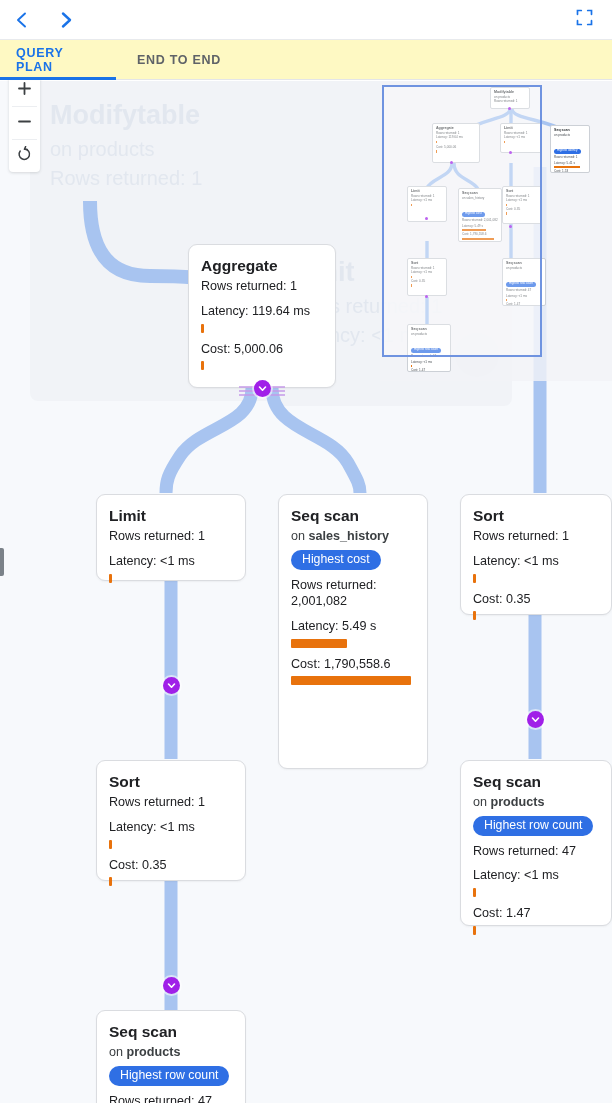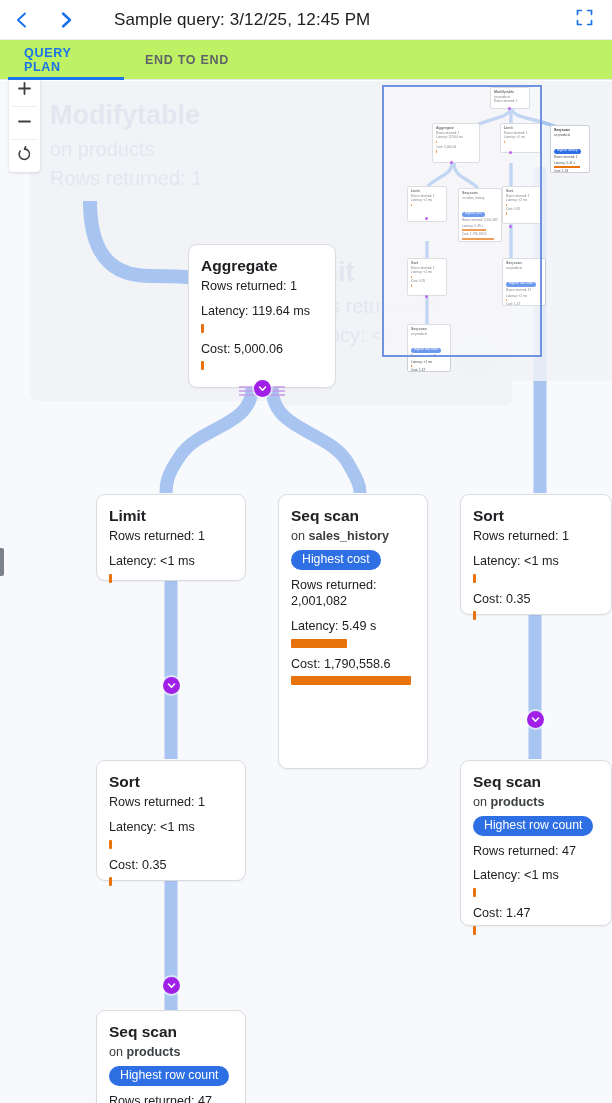--- a/index.html
+++ b/index.html
@@ -32,22 +32,22 @@
   }
   .header-spacer { flex: 1 1 auto; }
   .fs-btn {
     width: 44px; height: 40px; margin-right: 6px;
     display: flex; align-items: center; justify-content: center; cursor: pointer;
   }
 
   
   .tabs {
     position: absolute; left: 0; top: 40px; width: 612px; height: 40px;
-    background: #bef264; display: flex; align-items: stretch;
-    border-bottom: 1px solid #e3e5e8; z-index: 39; padding-left: 8px;
+    background: #fef9c3; display: flex; align-items: stretch;
+    border-bottom: 1px solid #e3e5e8; z-index: 39;
   }
   .tab {
     display: flex; align-items: center; justify-content: center;
     font-size: 12.5px; font-weight: bold; letter-spacing: .7px;
     color: #5f6368; cursor: pointer; position: relative;
     padding: 0 16px;
   }
   .tab.active { color: #1a73e8; }
   .tab.active::after {
     content: ""; position: absolute; left: 0; right: 0; bottom: -1px;
@@ -180,21 +180,20 @@
           </svg>
       </span>
     </div>
     <div class="nav-btn">
       <span>
         <svg width="20" height="20" viewBox="0 0 20 20">
             <path d="M7 3.5 L14 10 L7 16.5" fill="none" stroke="#1a73e8" stroke-width="2.4" stroke-linecap="round" stroke-linejoin="round"></path>
           </svg>
       </span>
     </div>
-    <div class="header-title">Sample query: 3/12/25, 12:45 PM</div>
     <div class="header-spacer"></div>
     <div class="fs-btn">
       <span>
         <svg width="17" height="17" viewBox="0 0 17 17">
           <g fill="none" stroke="#1a73e8" stroke-width="1.7" stroke-linecap="round">
             <path d="M1.5 5.3 V1.5 H5.3"></path>
               <path d="M11.7 1.5 H15.5 V5.3"></path>
             <path d="M15.5 11.7 V15.5 H11.7"></path>
               <path d="M5.3 15.5 H1.5 V11.7"></path>
           </g>

